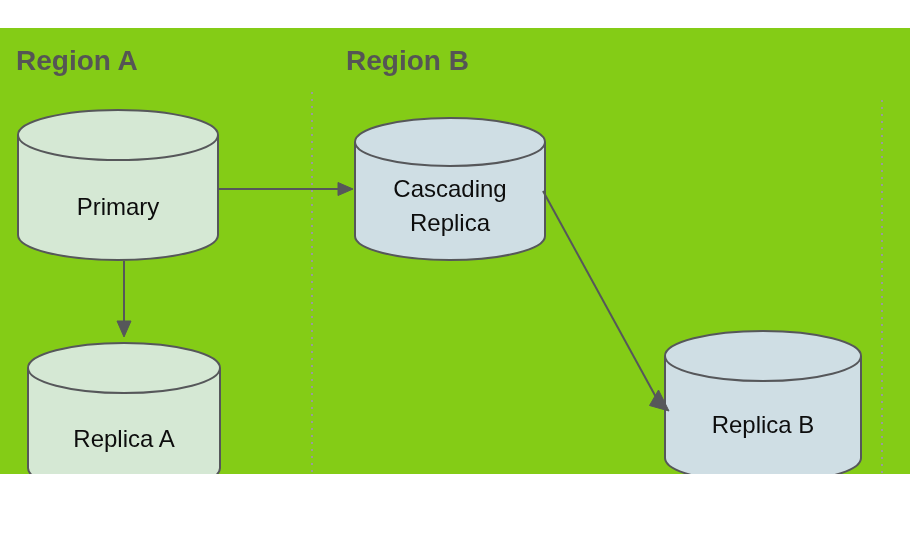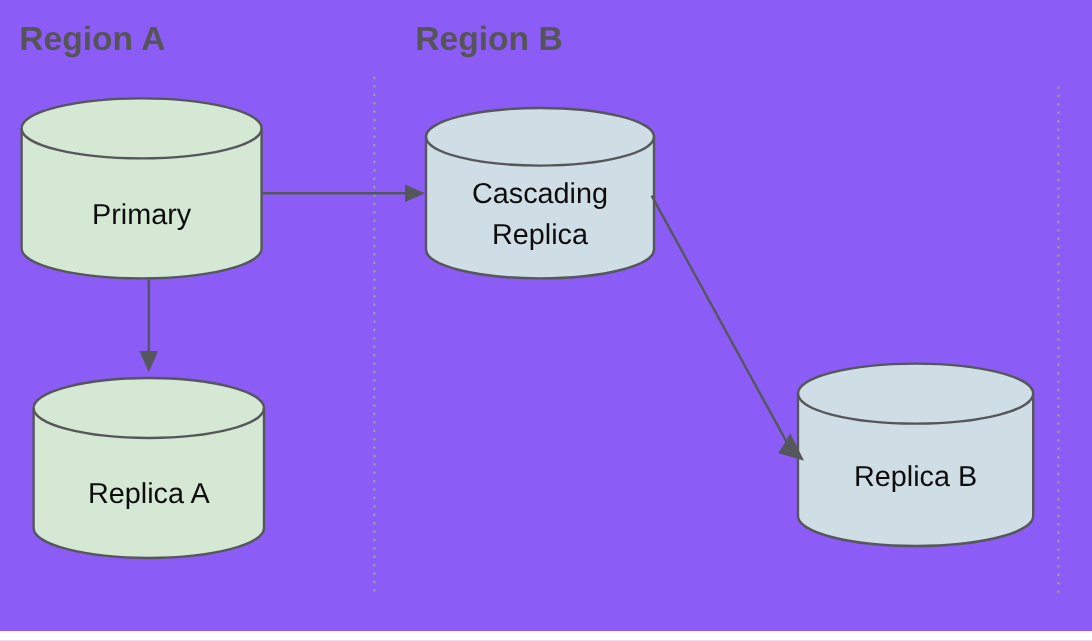--- a/index.html
+++ b/index.html
@@ -6,23 +6,24 @@
     margin: 0;
     padding: 0;
     background: #ffffff;
   }
   body {
     font-family: "Liberation Sans", sans-serif;
   }
   #canvas {
     position: relative;
     width: 910px;
-    height: 526px;
-    background: #8b5cf6;
+    height: 446px;
+    background: #84cc16;
     overflow: hidden;
+    margin-top: 28px;
   }
   #diagram-svg {
     position: absolute;
     left: 0;
     top: 0;
     width: 910px;
     height: 534px;
   }
   .region-label {
     font-family: "Liberation Sans", sans-serif;

